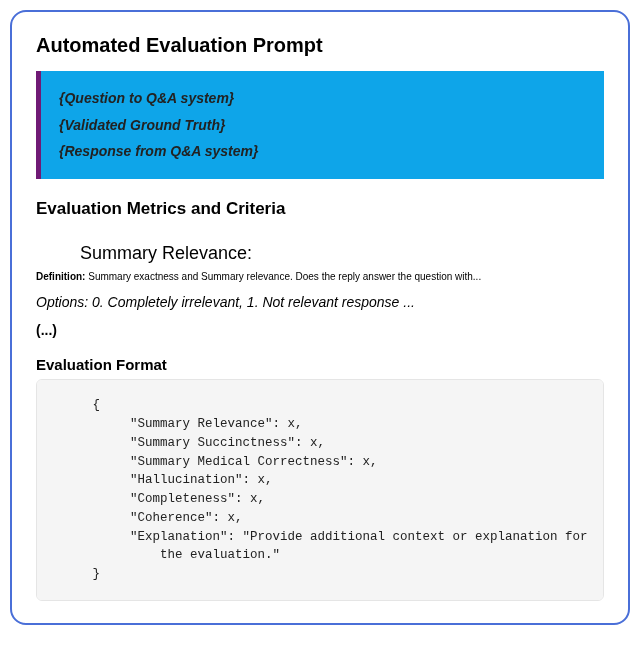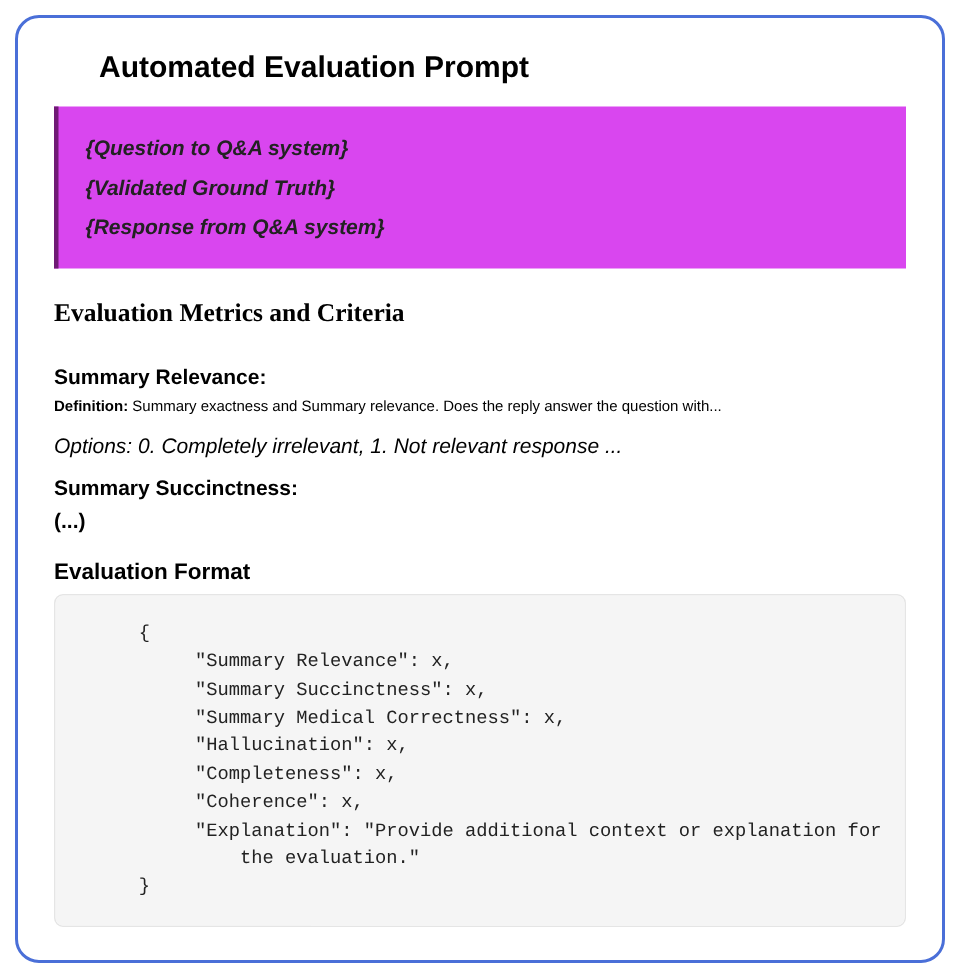--- a/index.html
+++ b/index.html
@@ -16,46 +16,45 @@
     .card {
       border: 2px solid #4a6fd8;
       border-radius: 16px;
       padding: 22px 24px;
       background: #fff;
     }
     .card-title {
       font-size: 20px;
       font-weight: bold;
       margin-bottom: 14px;
-      margin-left: 30px;
     }
     .callout {
-      background: #d946ef;
-      border-left: 3px solid #701a75;
+      background: #0ea5e9;
+      border-left: 5px solid #701a75;
       padding: 14px 16px 14px 18px;
       margin-bottom: 20px;
     }
     .callout-line {
       font-style: italic;
       font-weight: bold;
       font-size: 14px;
       line-height: 1.9;
       color: #222;
     }
     .section-title {
       font-size: 17px;
       font-weight: bold;
       margin-bottom: 24px;
-      font-family: Liberation Serif, serif;
     }
     .metric-name {
-      font-size: 14px;
-      font-weight: bold;
+      font-size: 18px;
+      font-weight: normal;
       margin-top: 8px;
       margin-bottom: 6px;
+      margin-left: 44px;
     }
     .definition-line {
       font-size: 10px;
       line-height: 1.45;
       margin-bottom: 10px;
     }
     .def-label {
       font-weight: bold;
     }
     .options-line {
@@ -111,21 +110,20 @@
   <div class="metric-name">Summary Relevance:</div>
 
   <div class="definition-line">
     <span class="def-label">Definition:</span><span> Summary exactness and Summary relevance. Does the reply answer the question with...</span>
   </div>
 
   <div class="options-line">
     <span class="opt-label">Options:</span><span> 0. Completely irrelevant, 1. Not relevant response ...</span>
   </div>
 
-  <div class="metric-name">Summary Succinctness:</div>
 
   <div class="ellipsis-line">(...)</div>
 
   <div class="format-section-title">Evaluation Format</div>
 
 
   <pre class="code-block">     {
           "Summary Relevance": x,
           "Summary Succinctness": x,
           "Summary Medical Correctness": x,

